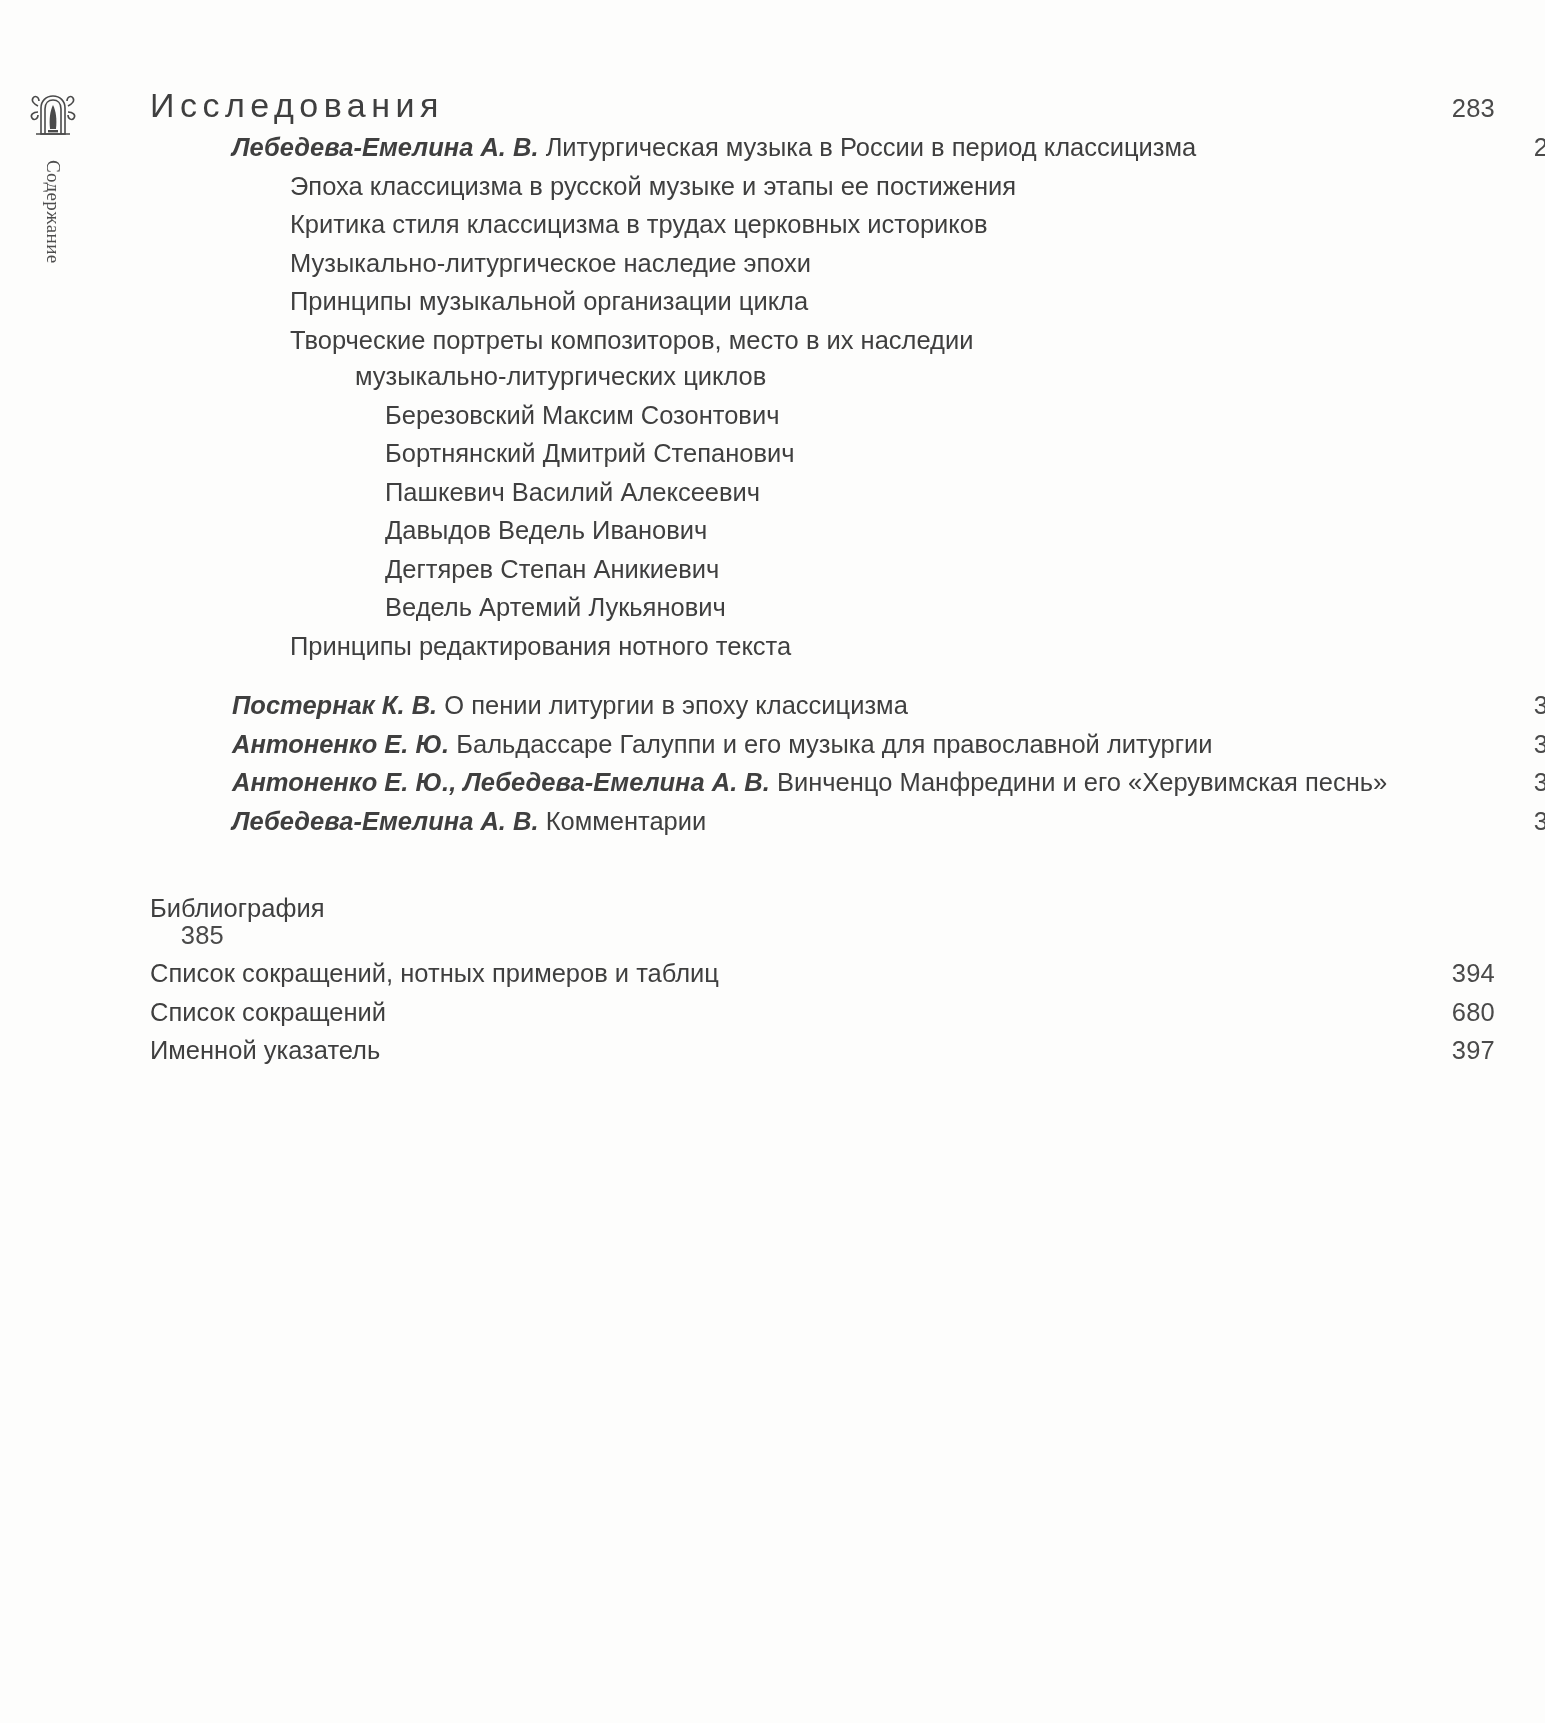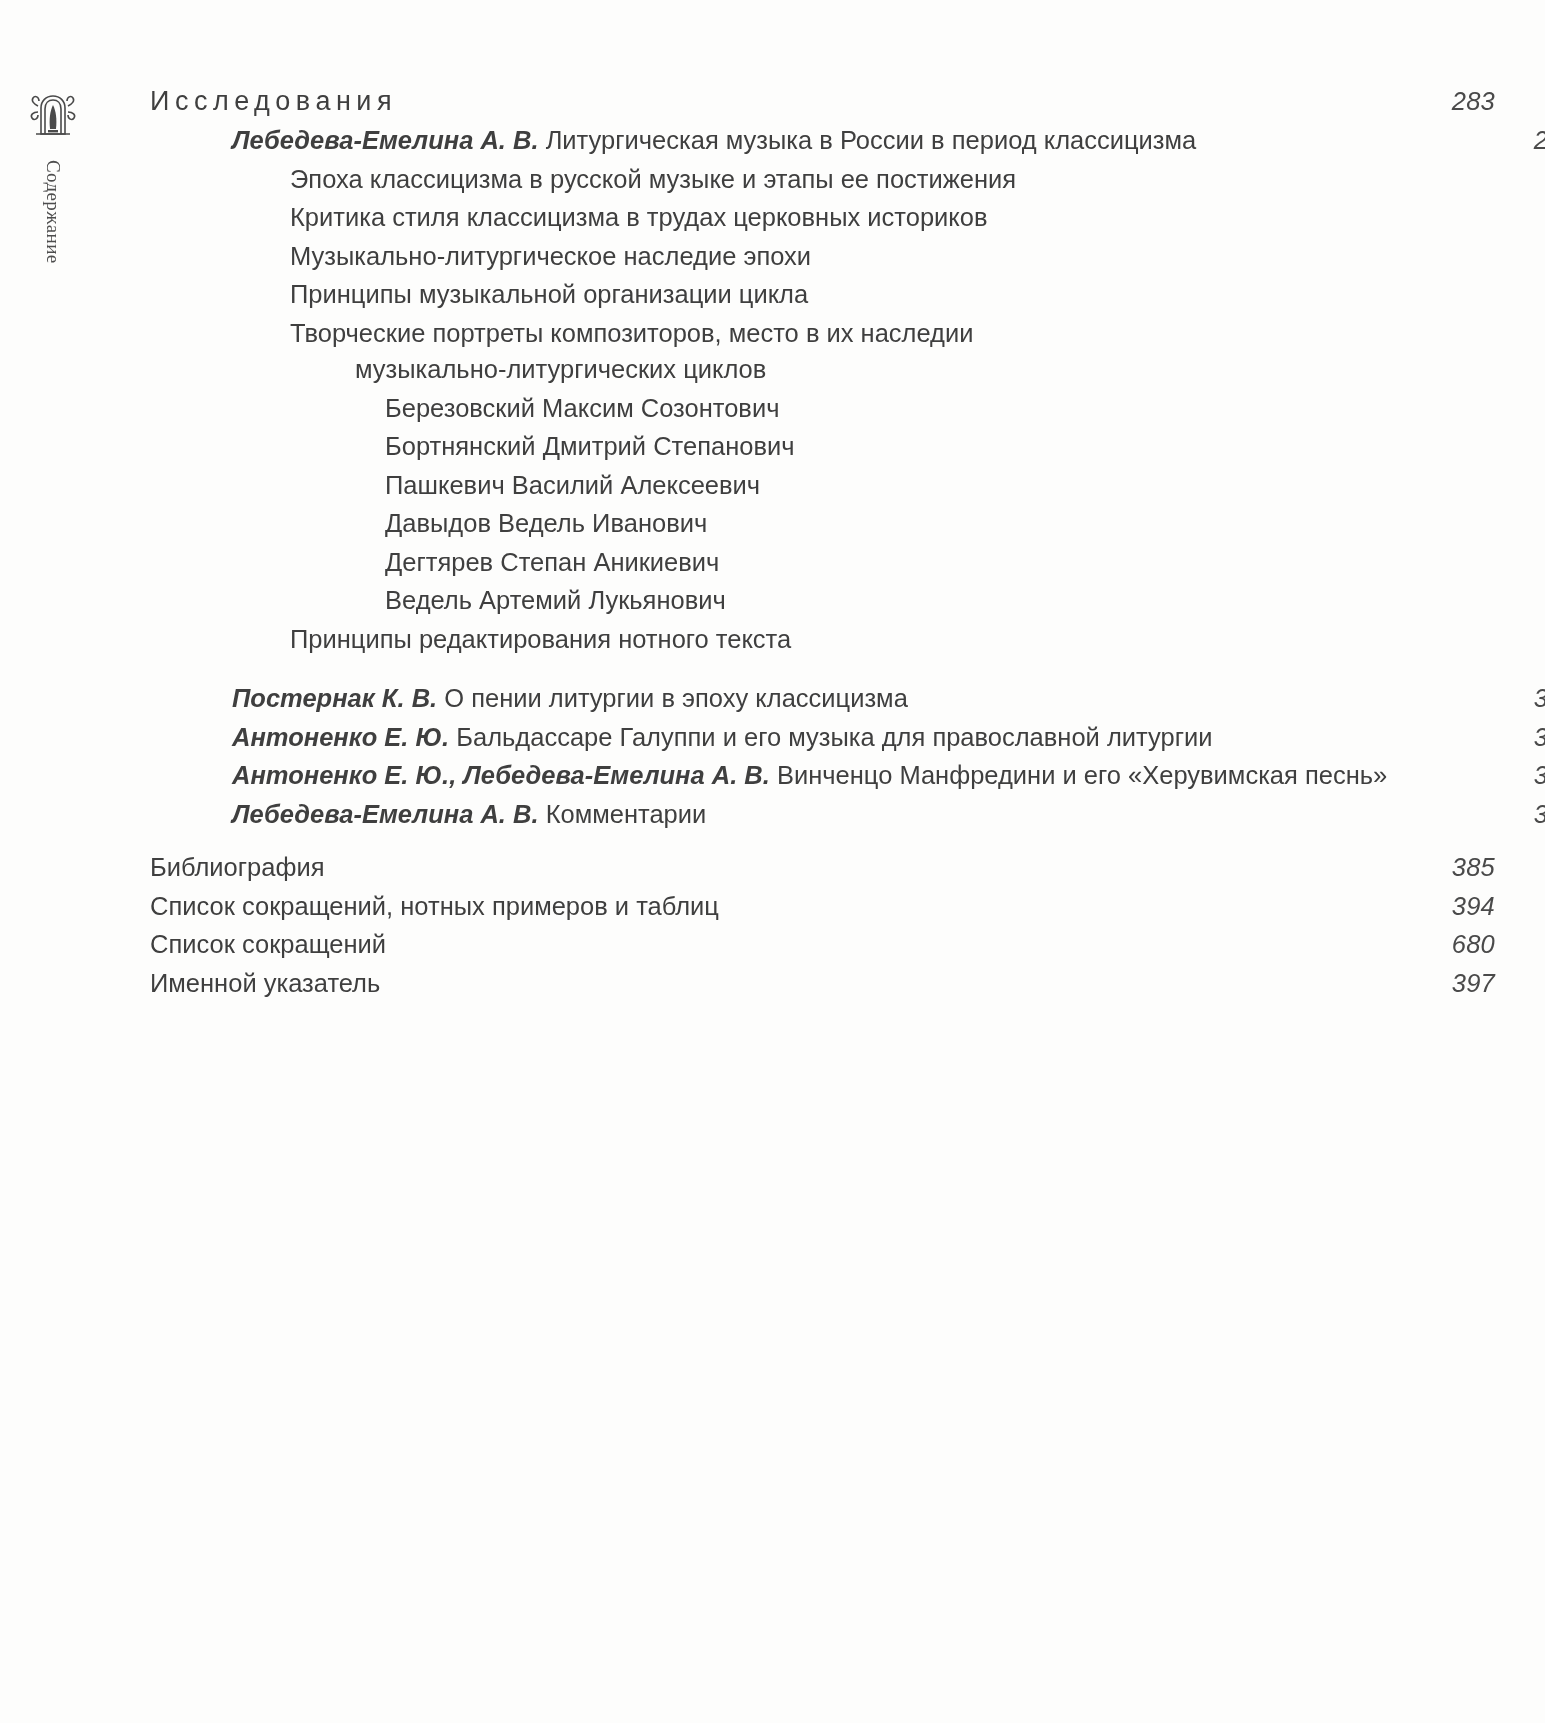--- a/index.html
+++ b/index.html
@@ -87,46 +87,45 @@
     background-position: left bottom;
     overflow: hidden;
   }
   .entry .page-num {
     flex: 0 0 auto;
     width: 74px;
     text-align: right;
     font-size: 25.5px;
     color: #4a4a4a;
     letter-spacing: 0.2px;
-    font-style: italic;
   }
   .entry.no-leader .leader {
     background-image: none;
   }
 
   
   .lvl-0 { margin-left: 0; }
   .lvl-1 { margin-left: 82px; }
   .lvl-2 { margin-left: 140px; }
   .lvl-3 { margin-left: 205px; }
   .lvl-4 { margin-left: 235px; }
 
   
   .entry.heading .title {
     letter-spacing: 5.5px;
-    font-size: 27px;
+    font-size: 34px;
     text-align: right;
   }
 
   
   .entry.cont .page-num { visibility: hidden; }
   .entry.cont { margin-bottom: 11px; }
 
   .gap-before { margin-top: 34px; }
-  .gap-large { margin-top: 28px; }
+  .gap-large { margin-top: 62px; flex-direction: column; }
 
   
   .bleed {
     position: absolute;
     left: 118px;
     top: 1230px;
     width: 120px;
     height: 420px;
     opacity: 0.10;
     font-size: 21px;

